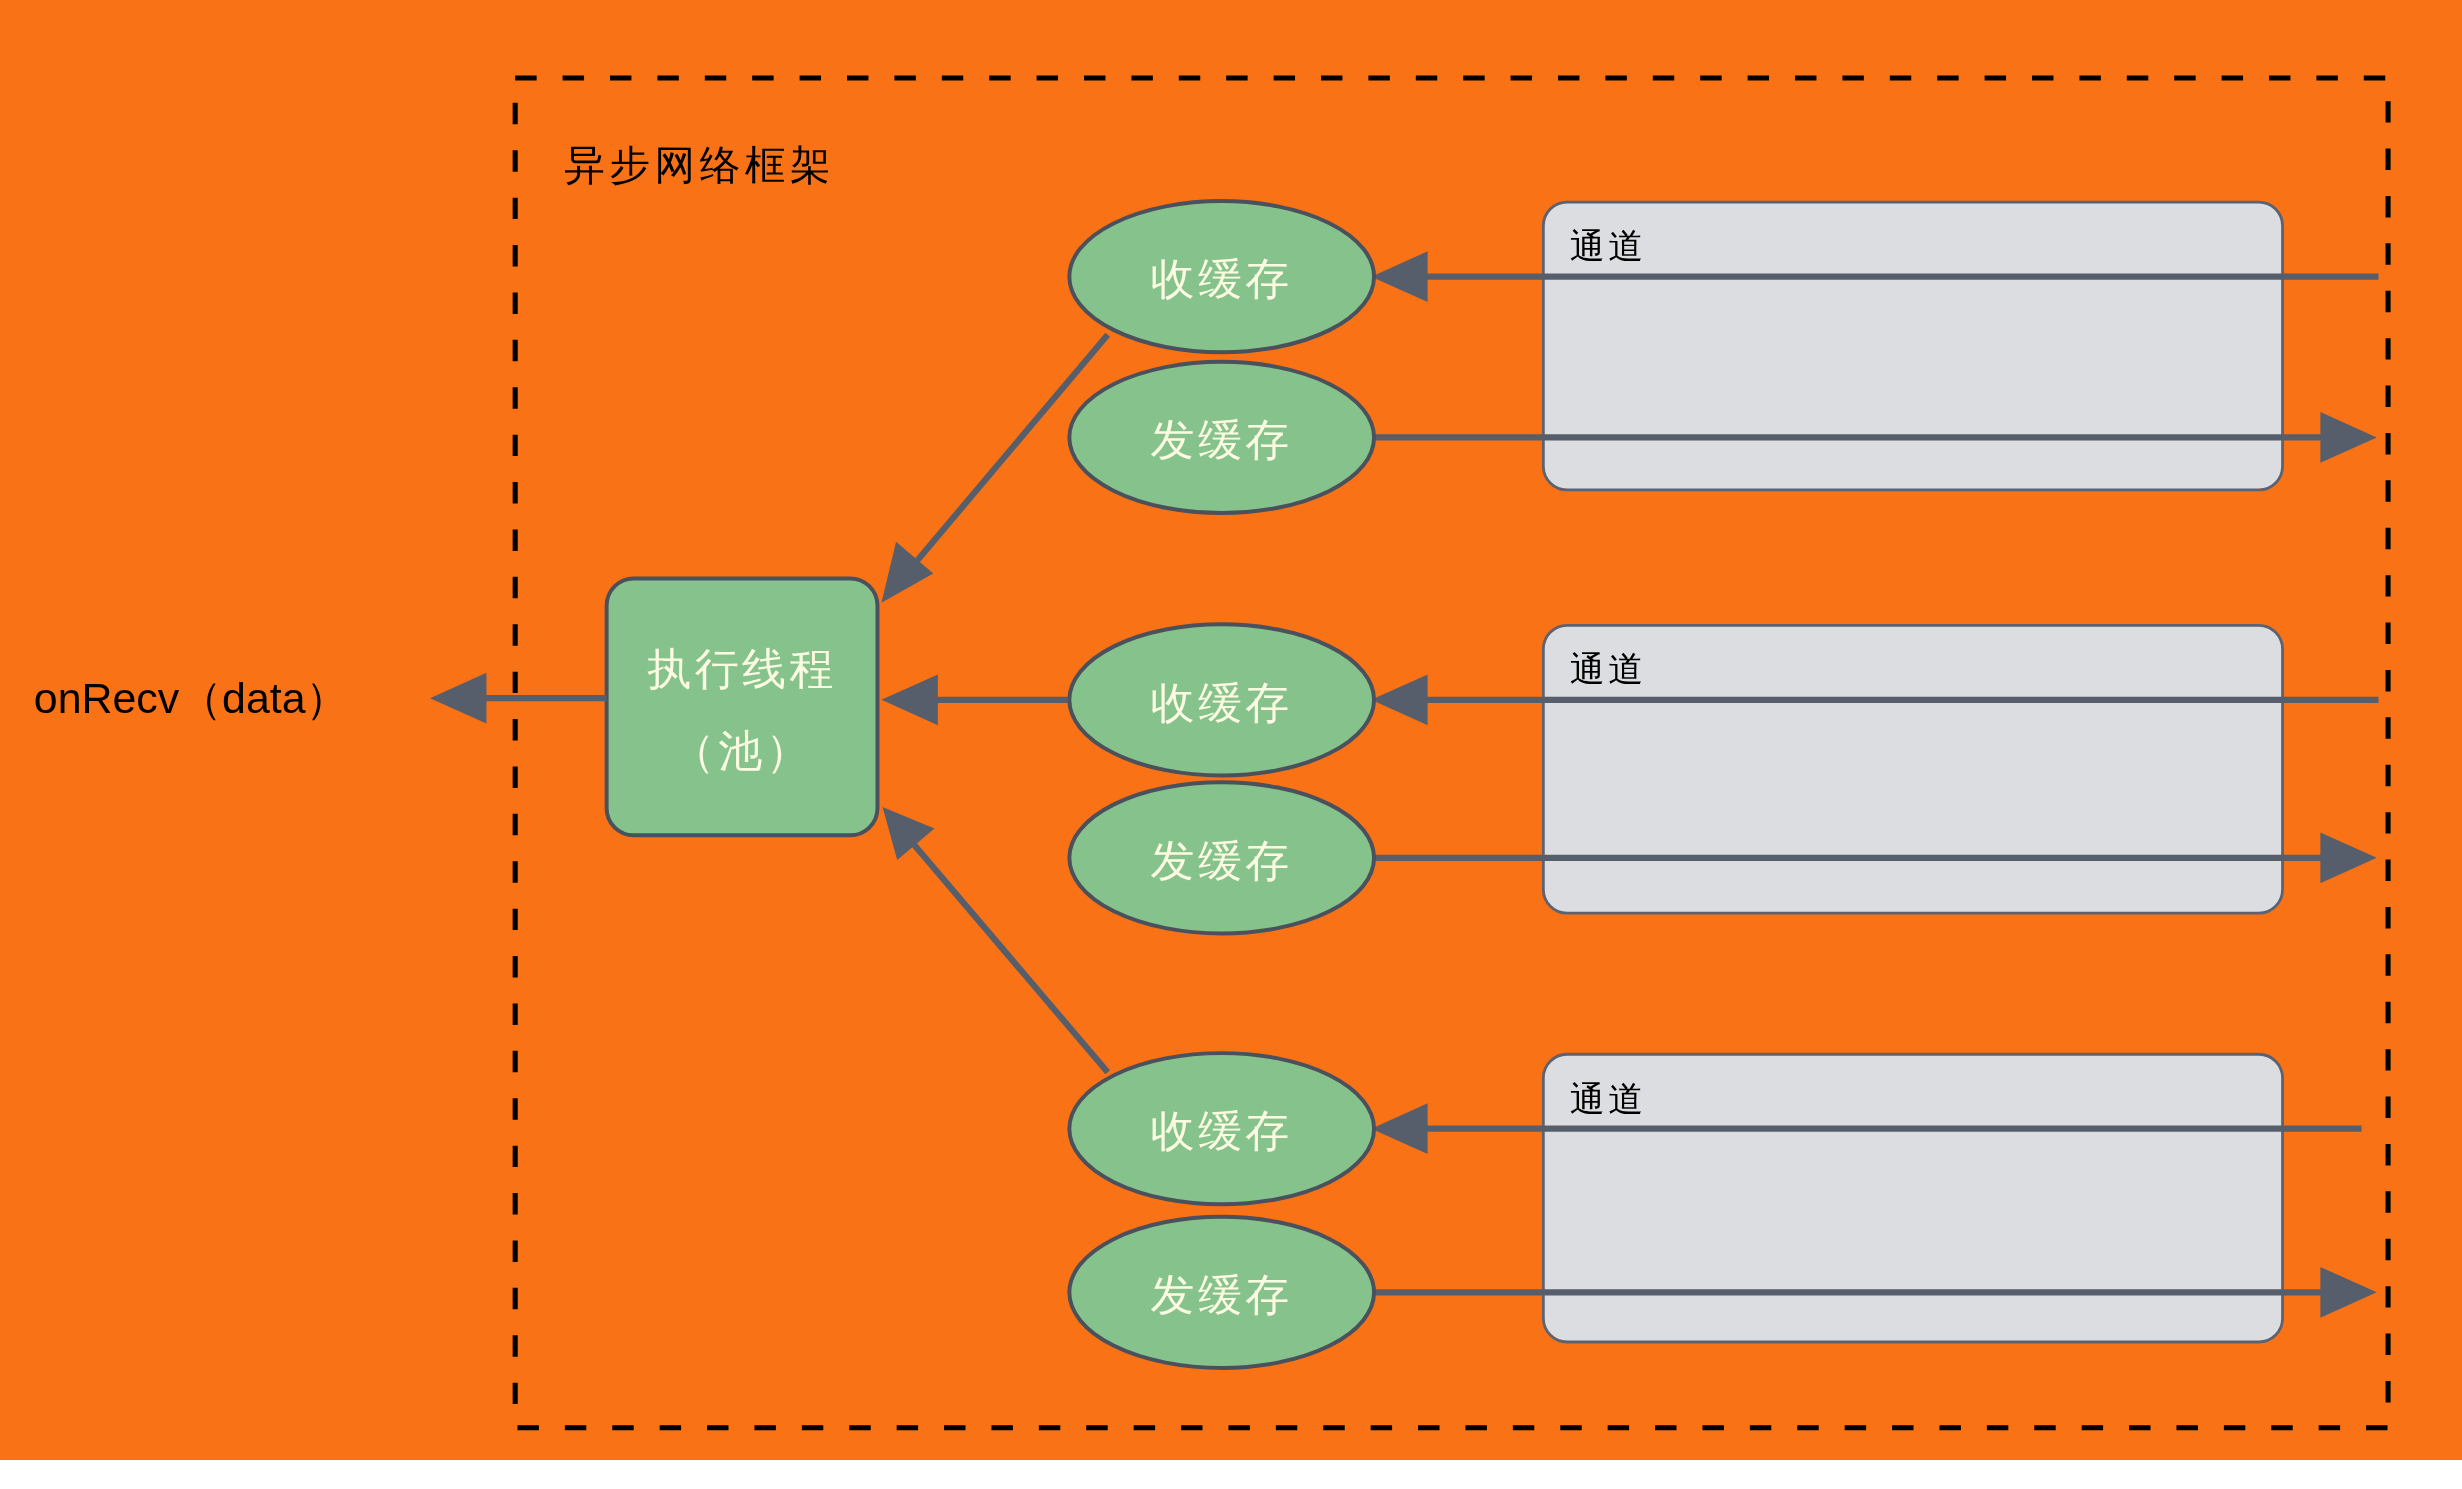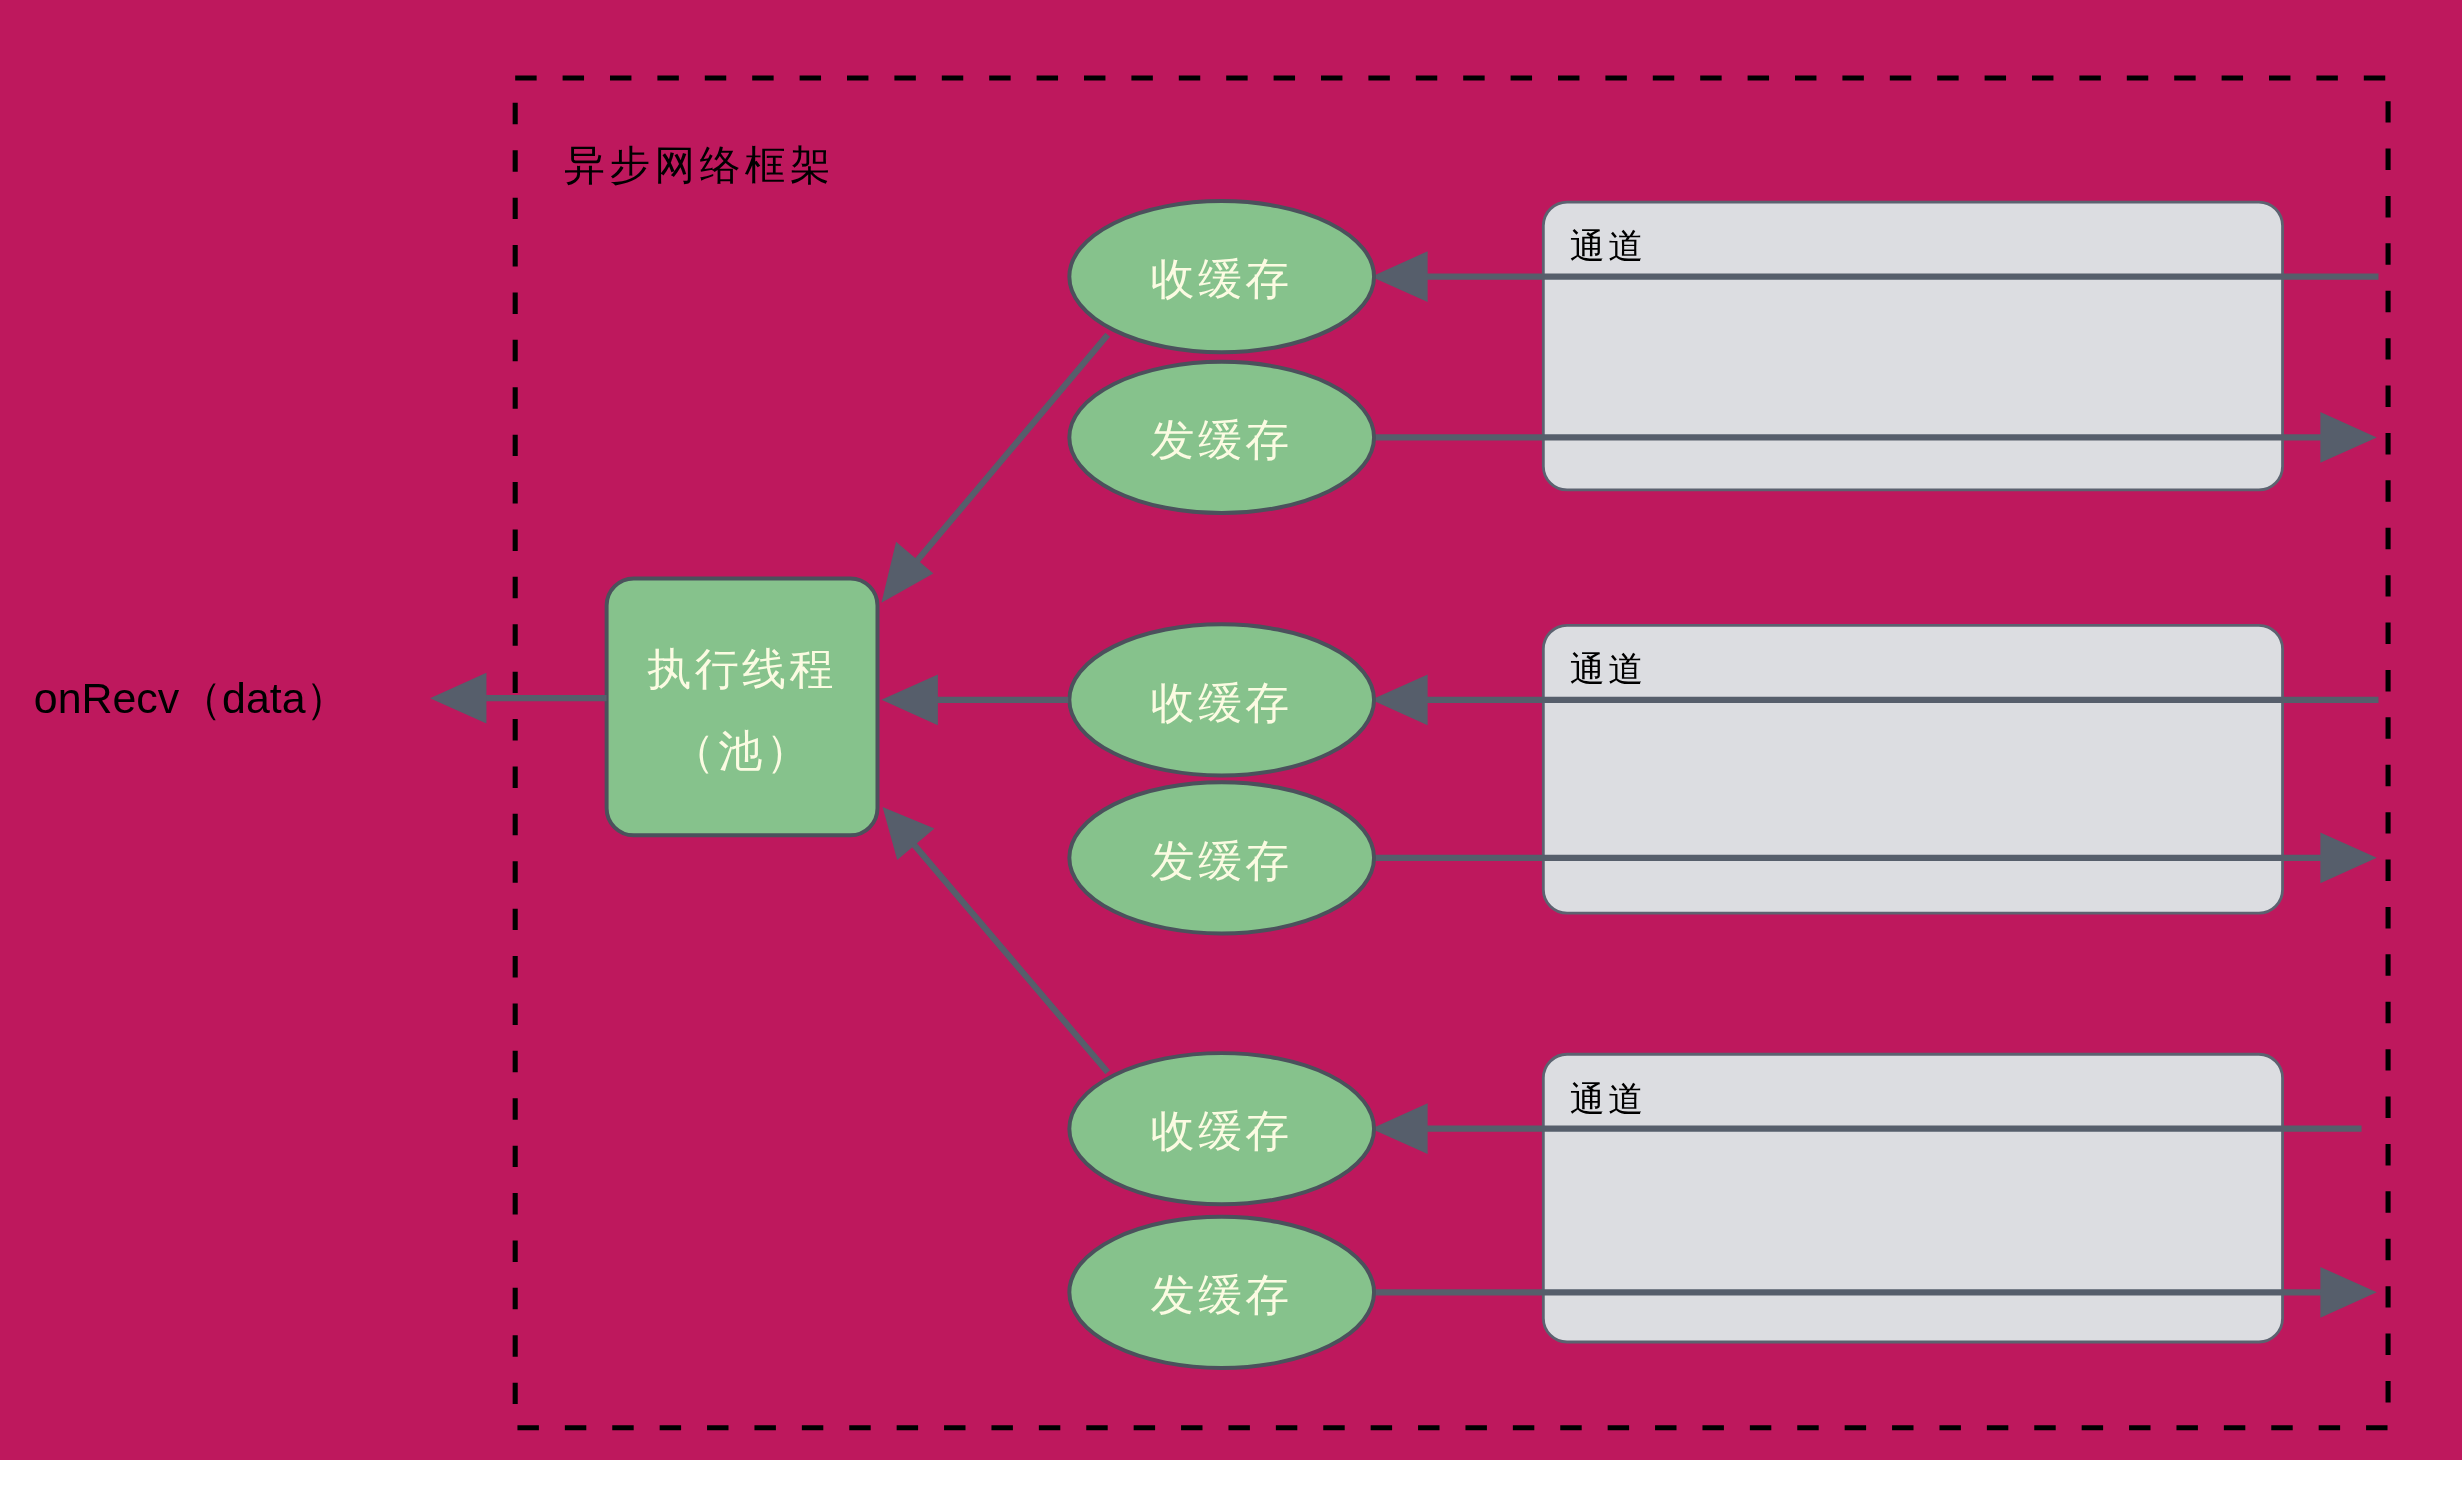--- a/index.html
+++ b/index.html
@@ -11,21 +11,21 @@
   body {
     width: 2462px;
     height: 1490px;
     font-family: "Liberation Sans", sans-serif;
     overflow: hidden;
   }
   #canvas {
     position: relative;
     width: 2462px;
     height: 1460px;
-    background: #be185d;
+    background: #f97316;
   }
   svg#diagram {
     position: absolute;
     left: 0;
     top: 0;
     width: 2462px;
     height: 1490px;
     display: block;
   }
   .frame-border {

